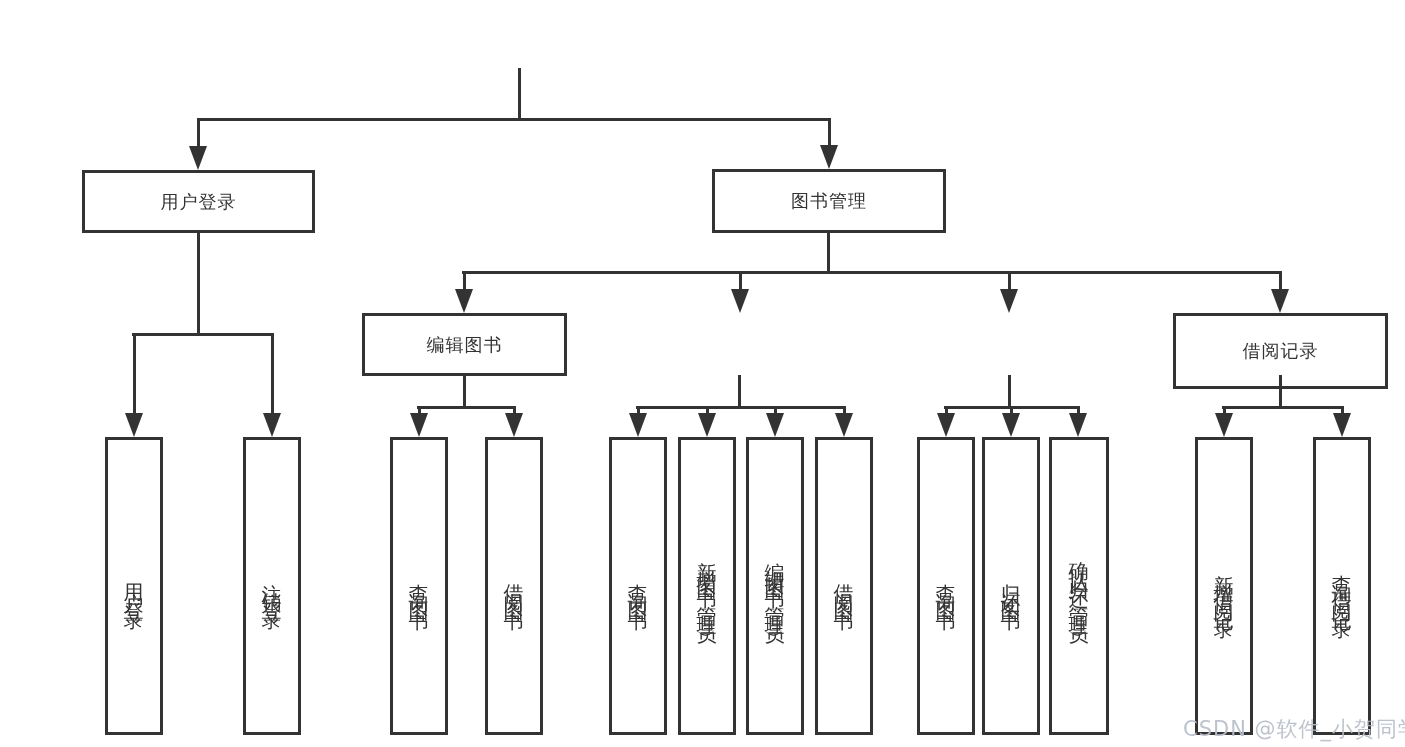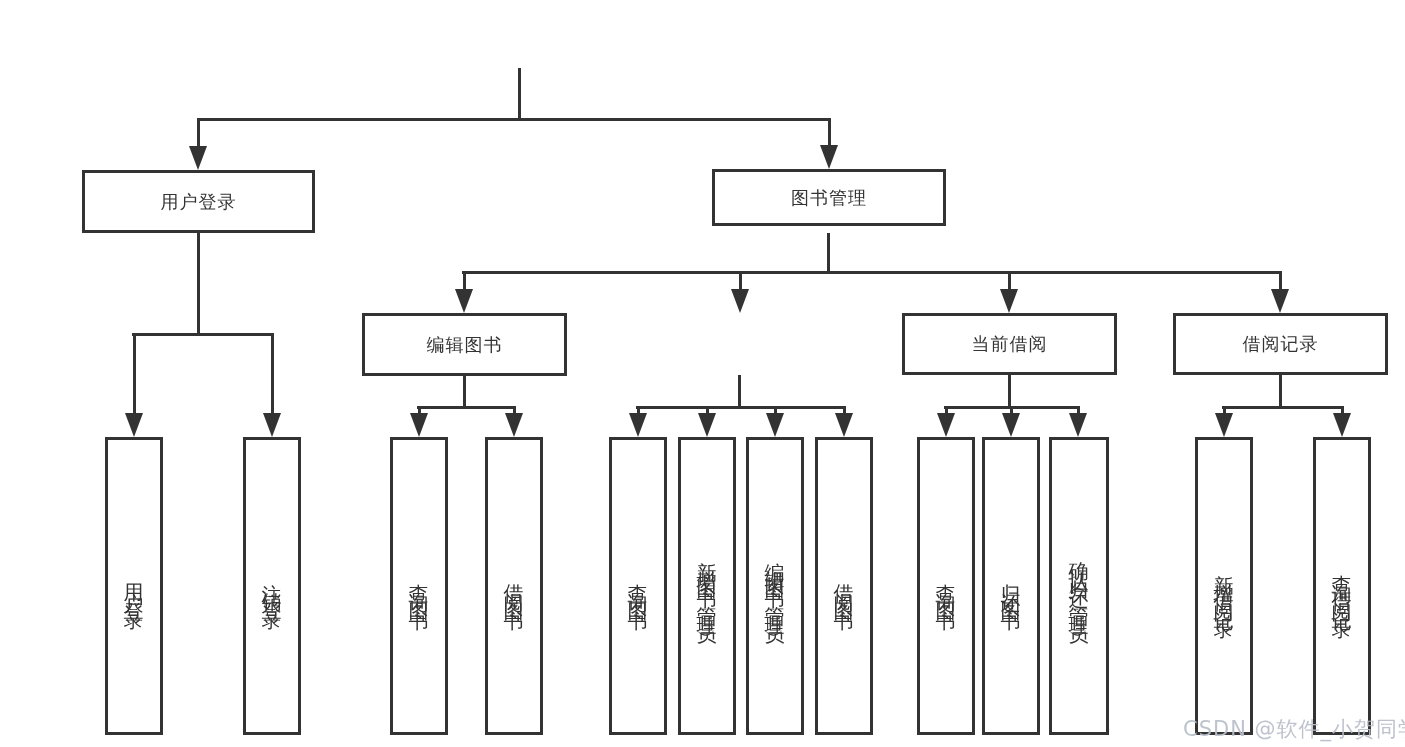--- a/index.html
+++ b/index.html
@@ -54,31 +54,28 @@
 </style>
 </head>
 <body>
 
 <div class="canvas">
 
 
   <div class="node hnode" style="left:82px;top:170px;width:233px;height:63px">
     <span class="lbl">用户登录</span>
   </div>
-  <div class="node hnode" style="left:712px;top:169px;width:234px;height:57px">
+  <div class="node hnode" style="left:712px;top:169px;width:234px;height:64px">
     <span class="lbl">图书管理</span>
   </div>
 
   <div class="node hnode" style="left:362px;top:313px;width:205px;height:63px">
     <span class="lbl">编辑图书</span>
   </div>
-  <div class="node hnode" style="left:902px;top:313px;width:215px;height:62px">
-    <span class="lbl">当前借阅</span>
-  </div>
-  <div class="node hnode" style="left:1173px;top:313px;width:215px;height:62px">
+  <div class="node hnode" style="left:1173px;top:313px;width:215px;height:76px">
     <span class="lbl">借阅记录</span>
   </div>
 
   <div class="node vnode" style="left:105px;top:437px;width:58px;height:298px">
     <span class="lbl">用户登录</span>
   </div>
   <div class="node vnode" style="left:243px;top:437px;width:58px;height:298px">
     <span class="lbl">注销登录</span>
   </div>
   <div class="node vnode" style="left:390px;top:437px;width:58px;height:298px">

